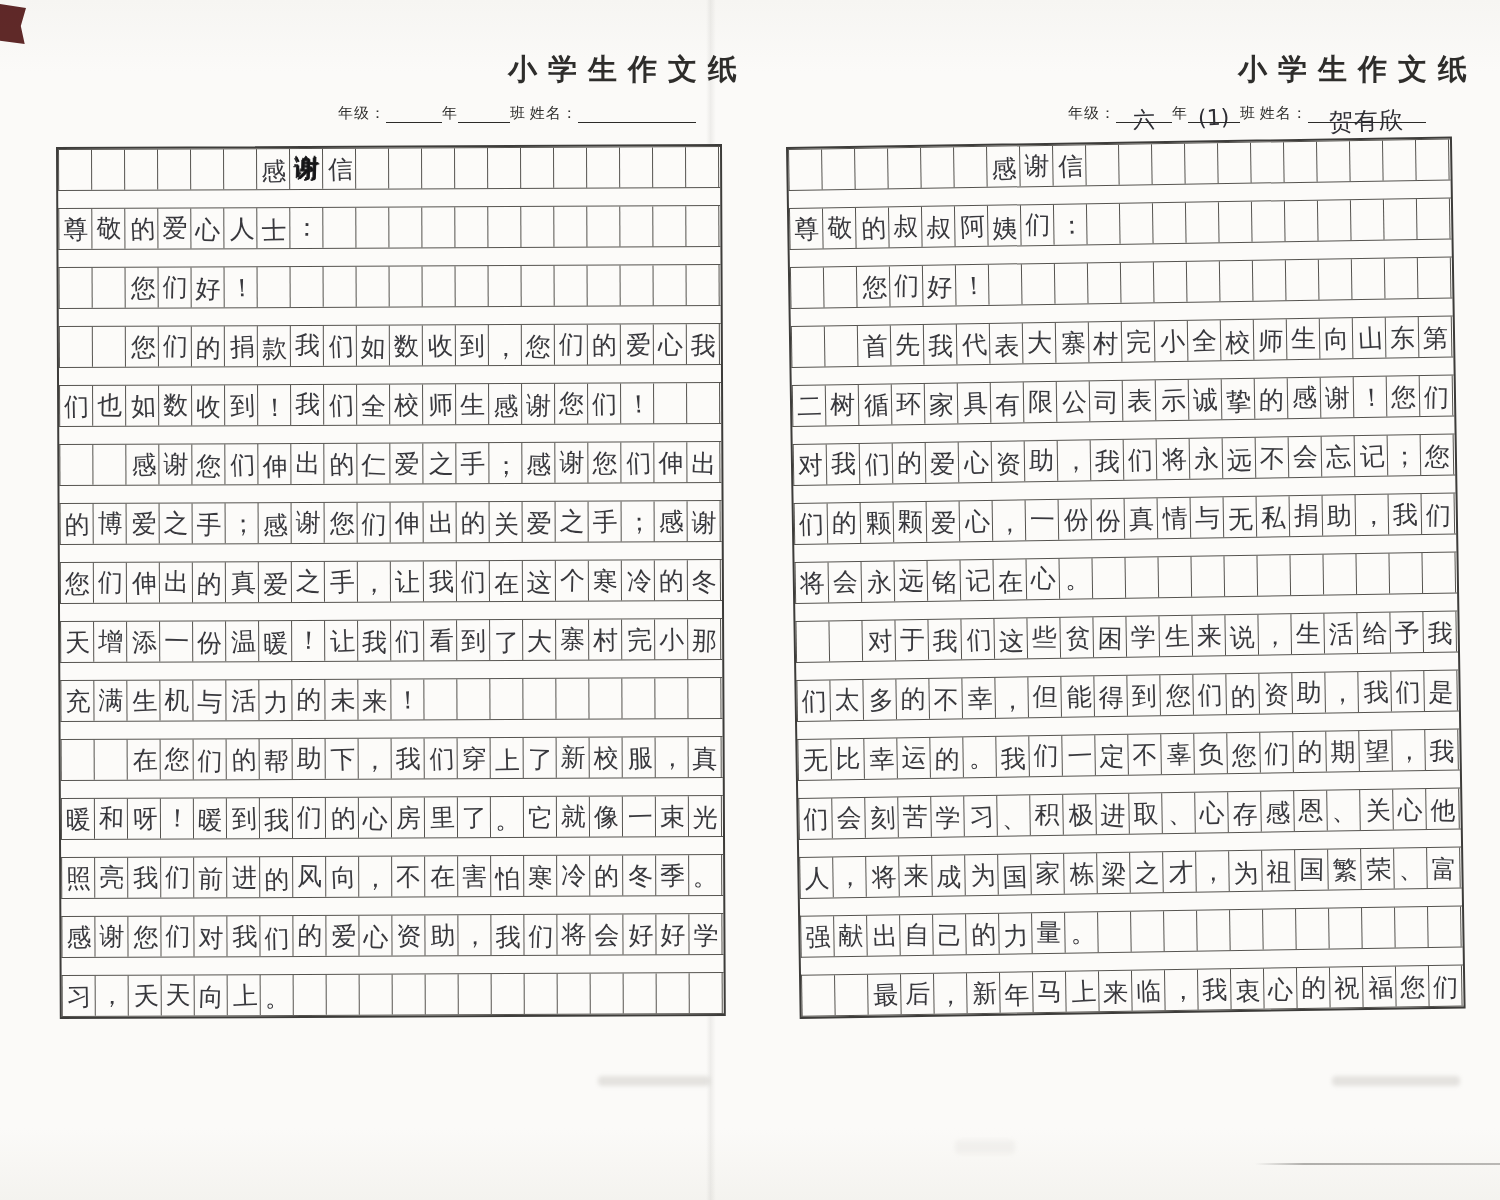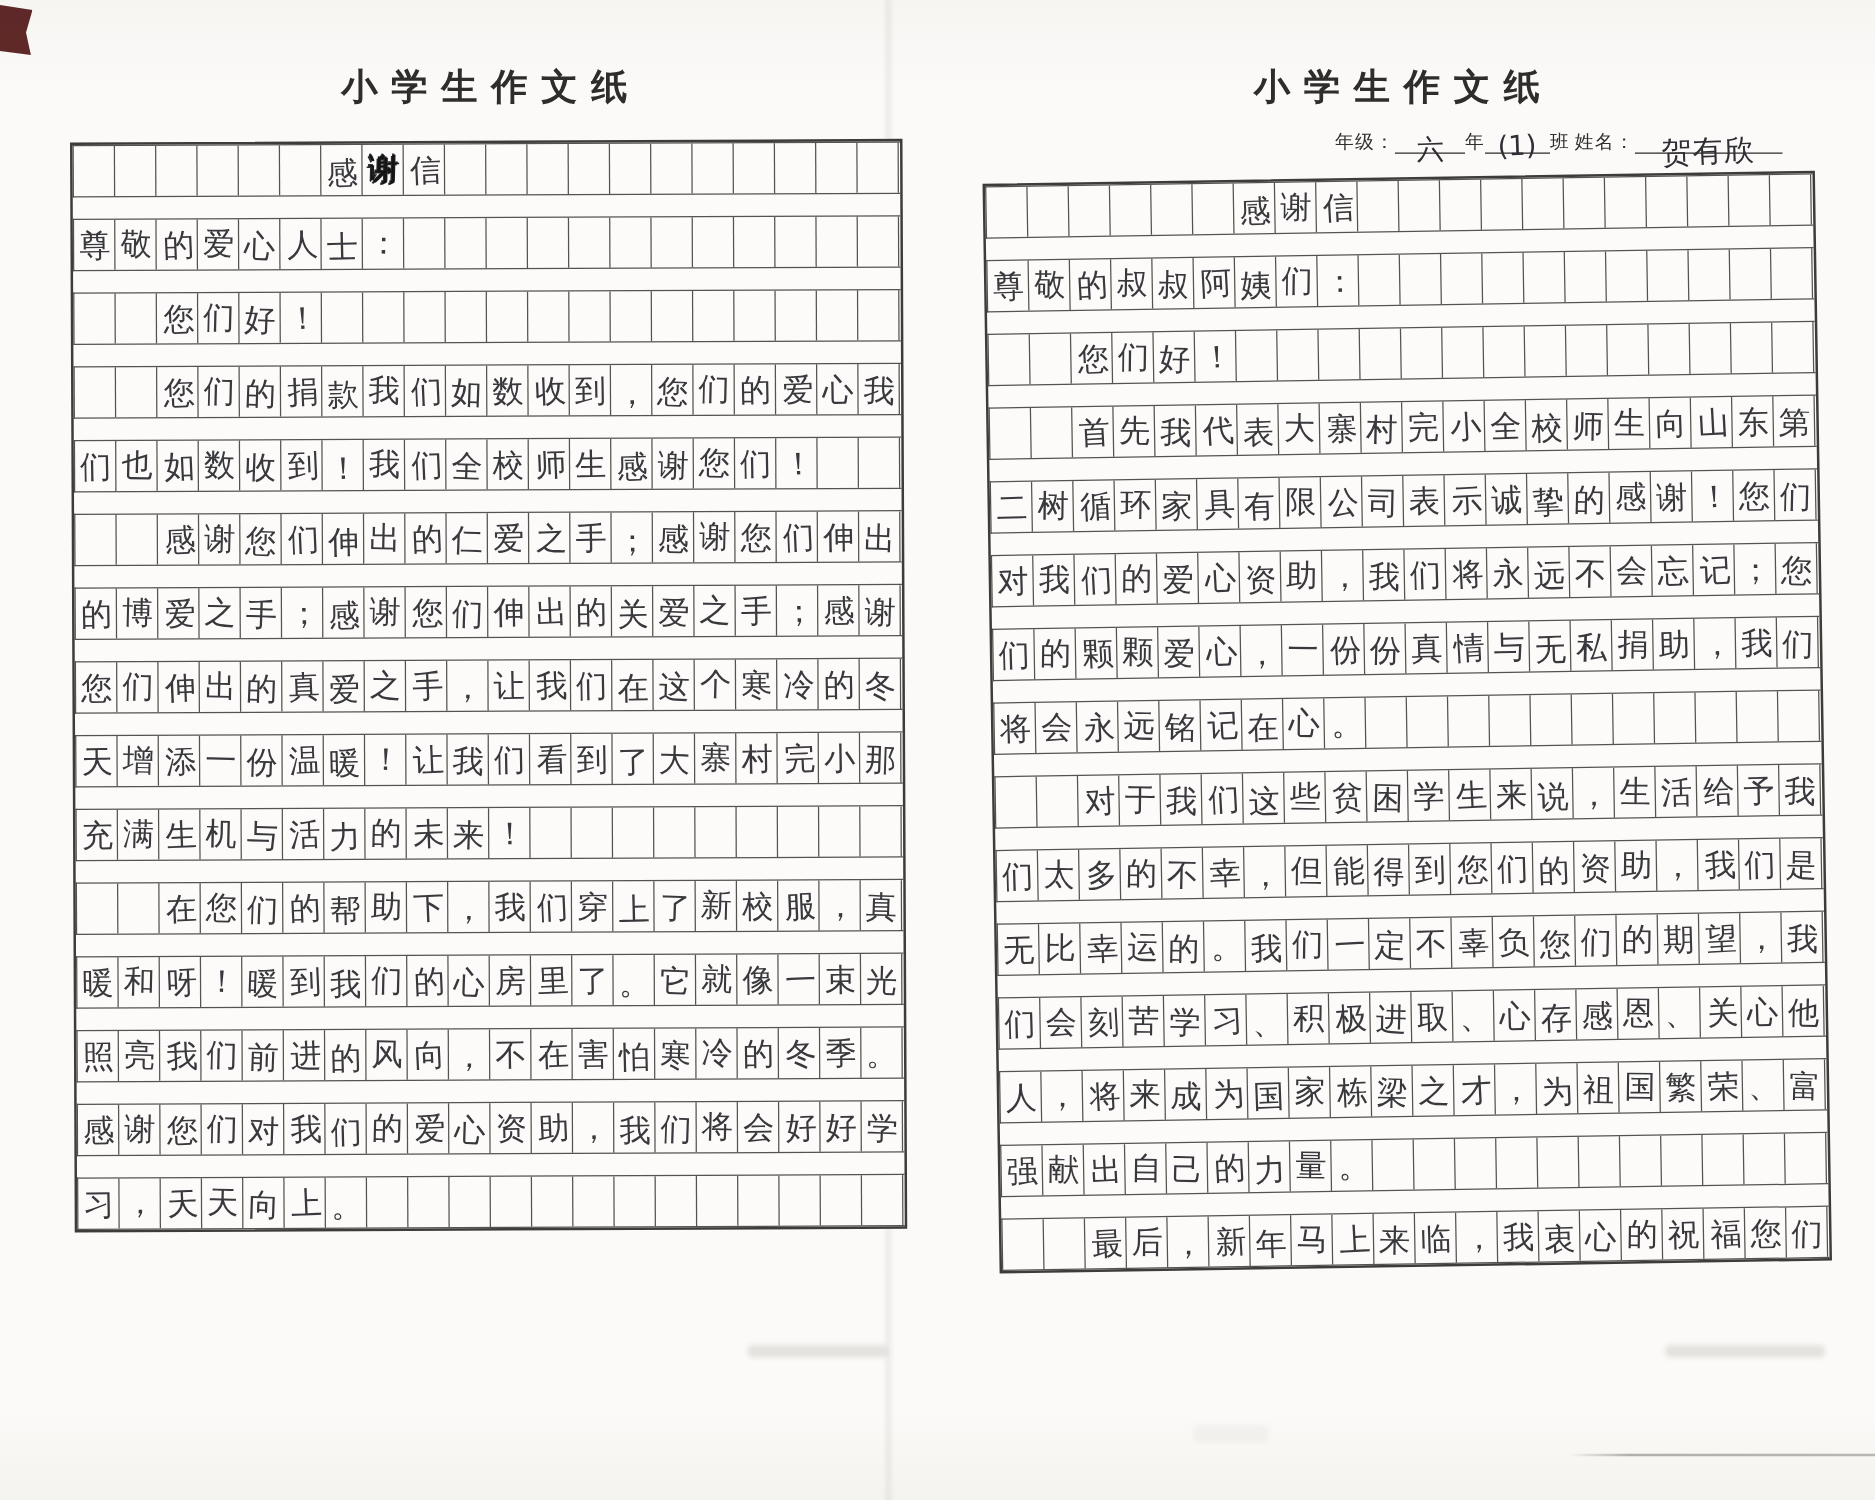--- a/index.html
+++ b/index.html
@@ -20,21 +20,21 @@
   .smudge{position:absolute;height:10px;border-radius:4px;background:#b9b6b0;opacity:.35;filter:blur(2px);}
   .smudge.a{left:598px;top:1076px;width:112px;}
   .smudge.b{left:1332px;top:1076px;width:128px;}
   .smudge.c{left:955px;top:1140px;width:60px;height:14px;opacity:.12;}
 
   .page{position:absolute;top:0;width:710px;}
   .page.left{left:38px;}
   .page.right{left:768px;}
 
   .sheet-title{
-    margin:50px 0 0;text-align:center;
+    margin:50px 0 0;text-align:right;
     font-size:29px;font-weight:bold;letter-spacing:11px;color:#2e2d2b;
   }
   .subheader{
     margin-top:13px;padding-left:300px;
     font-size:15px;color:#2f2e2c;white-space:nowrap;
   }
   .subheader .lbl{letter-spacing:1px;}
   .blank{display:inline-block;border-bottom:1.6px solid #2c2b29;height:19px;vertical-align:bottom;text-align:center;}
   .blank.grade{width:56px;}
   .blank.cls{width:52px;}
@@ -72,20 +72,24 @@
 </style>
 </head>
 <body>
 
 <div class="scan">
   <div class="corner-mark"></div>
   <div class="fold-band"></div>
 
   <div class="page left">
     <div class="sheet-title">小学生作文纸</div>
+    <div class="subheader">
+      <span class="lbl">年级：</span><span class="blank grade"><span class="hand-value"></span></span><span class="lbl">年</span><span class="blank cls"><span class="hand-value"></span></span><span class="lbl">班</span>
+      <span class="lbl">姓名：</span><span class="blank name"><span class="hand-value"></span></span>
+    </div>
     <div class="grid">
         <div class="cells-row">
           <div class="cell"></div>
           <div class="cell"></div>
           <div class="cell"></div>
           <div class="cell"></div>
           <div class="cell"></div>
           <div class="cell"></div>
           <div class="cell">
             <span class="ch">感</span>

